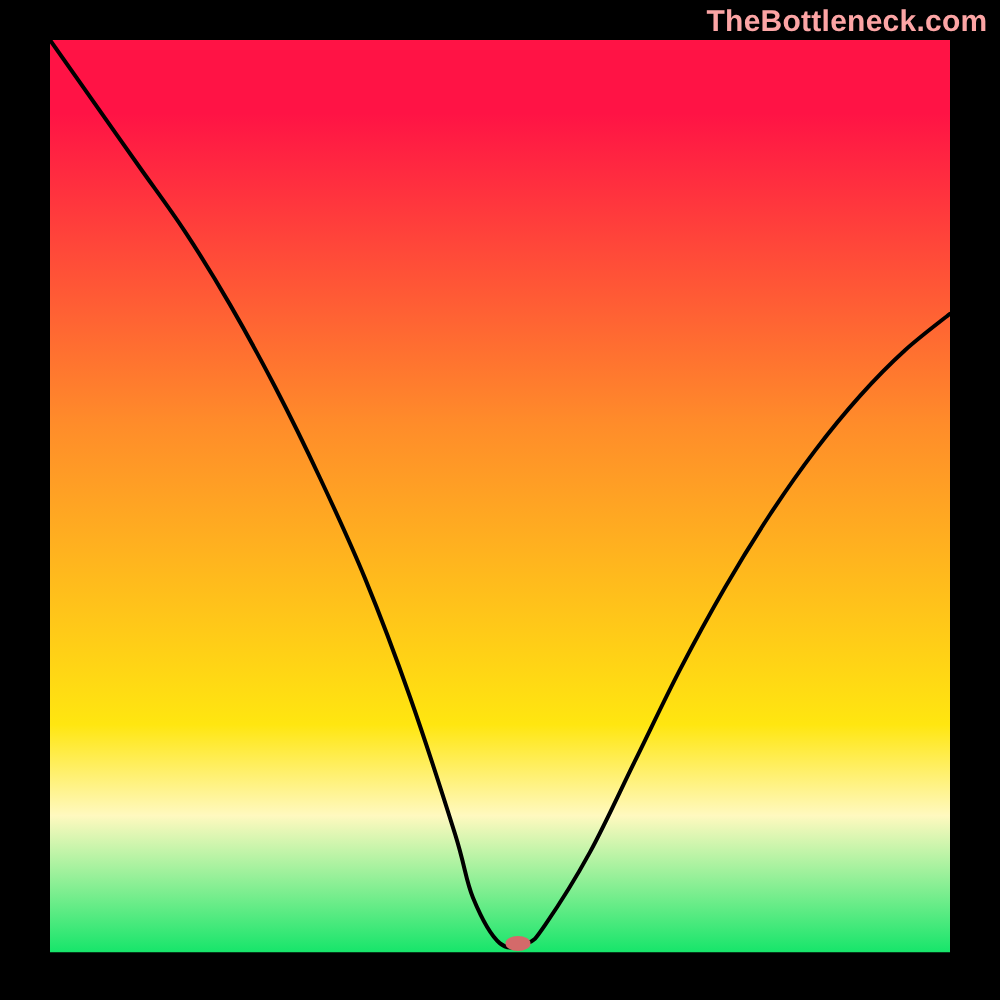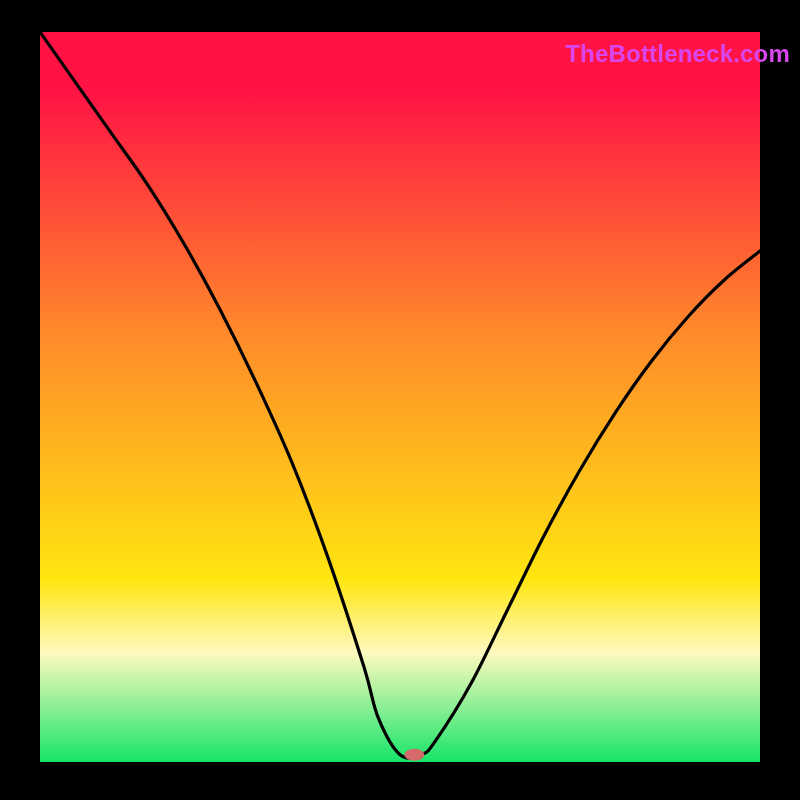--- a/index.html
+++ b/index.html
@@ -16,24 +16,23 @@
     width: 800px;
     height: 800px;
     background: #000;
   }
   .watermark {
     position: absolute;
     top: 4px;
     right: 10px;
     font-size: 24px;
     font-weight: 600;
-    color: #d946ef;
+    color: #fca5a5;
     letter-spacing: 0.2px;
     z-index: 5;
-    margin-top: 36px;
   }
   .plot-area {
     position: absolute;
     left: 40px;
     top: 32px;
     width: 720px;
     height: 730px;
     overflow: hidden;
   }
   .gradient-bg {

